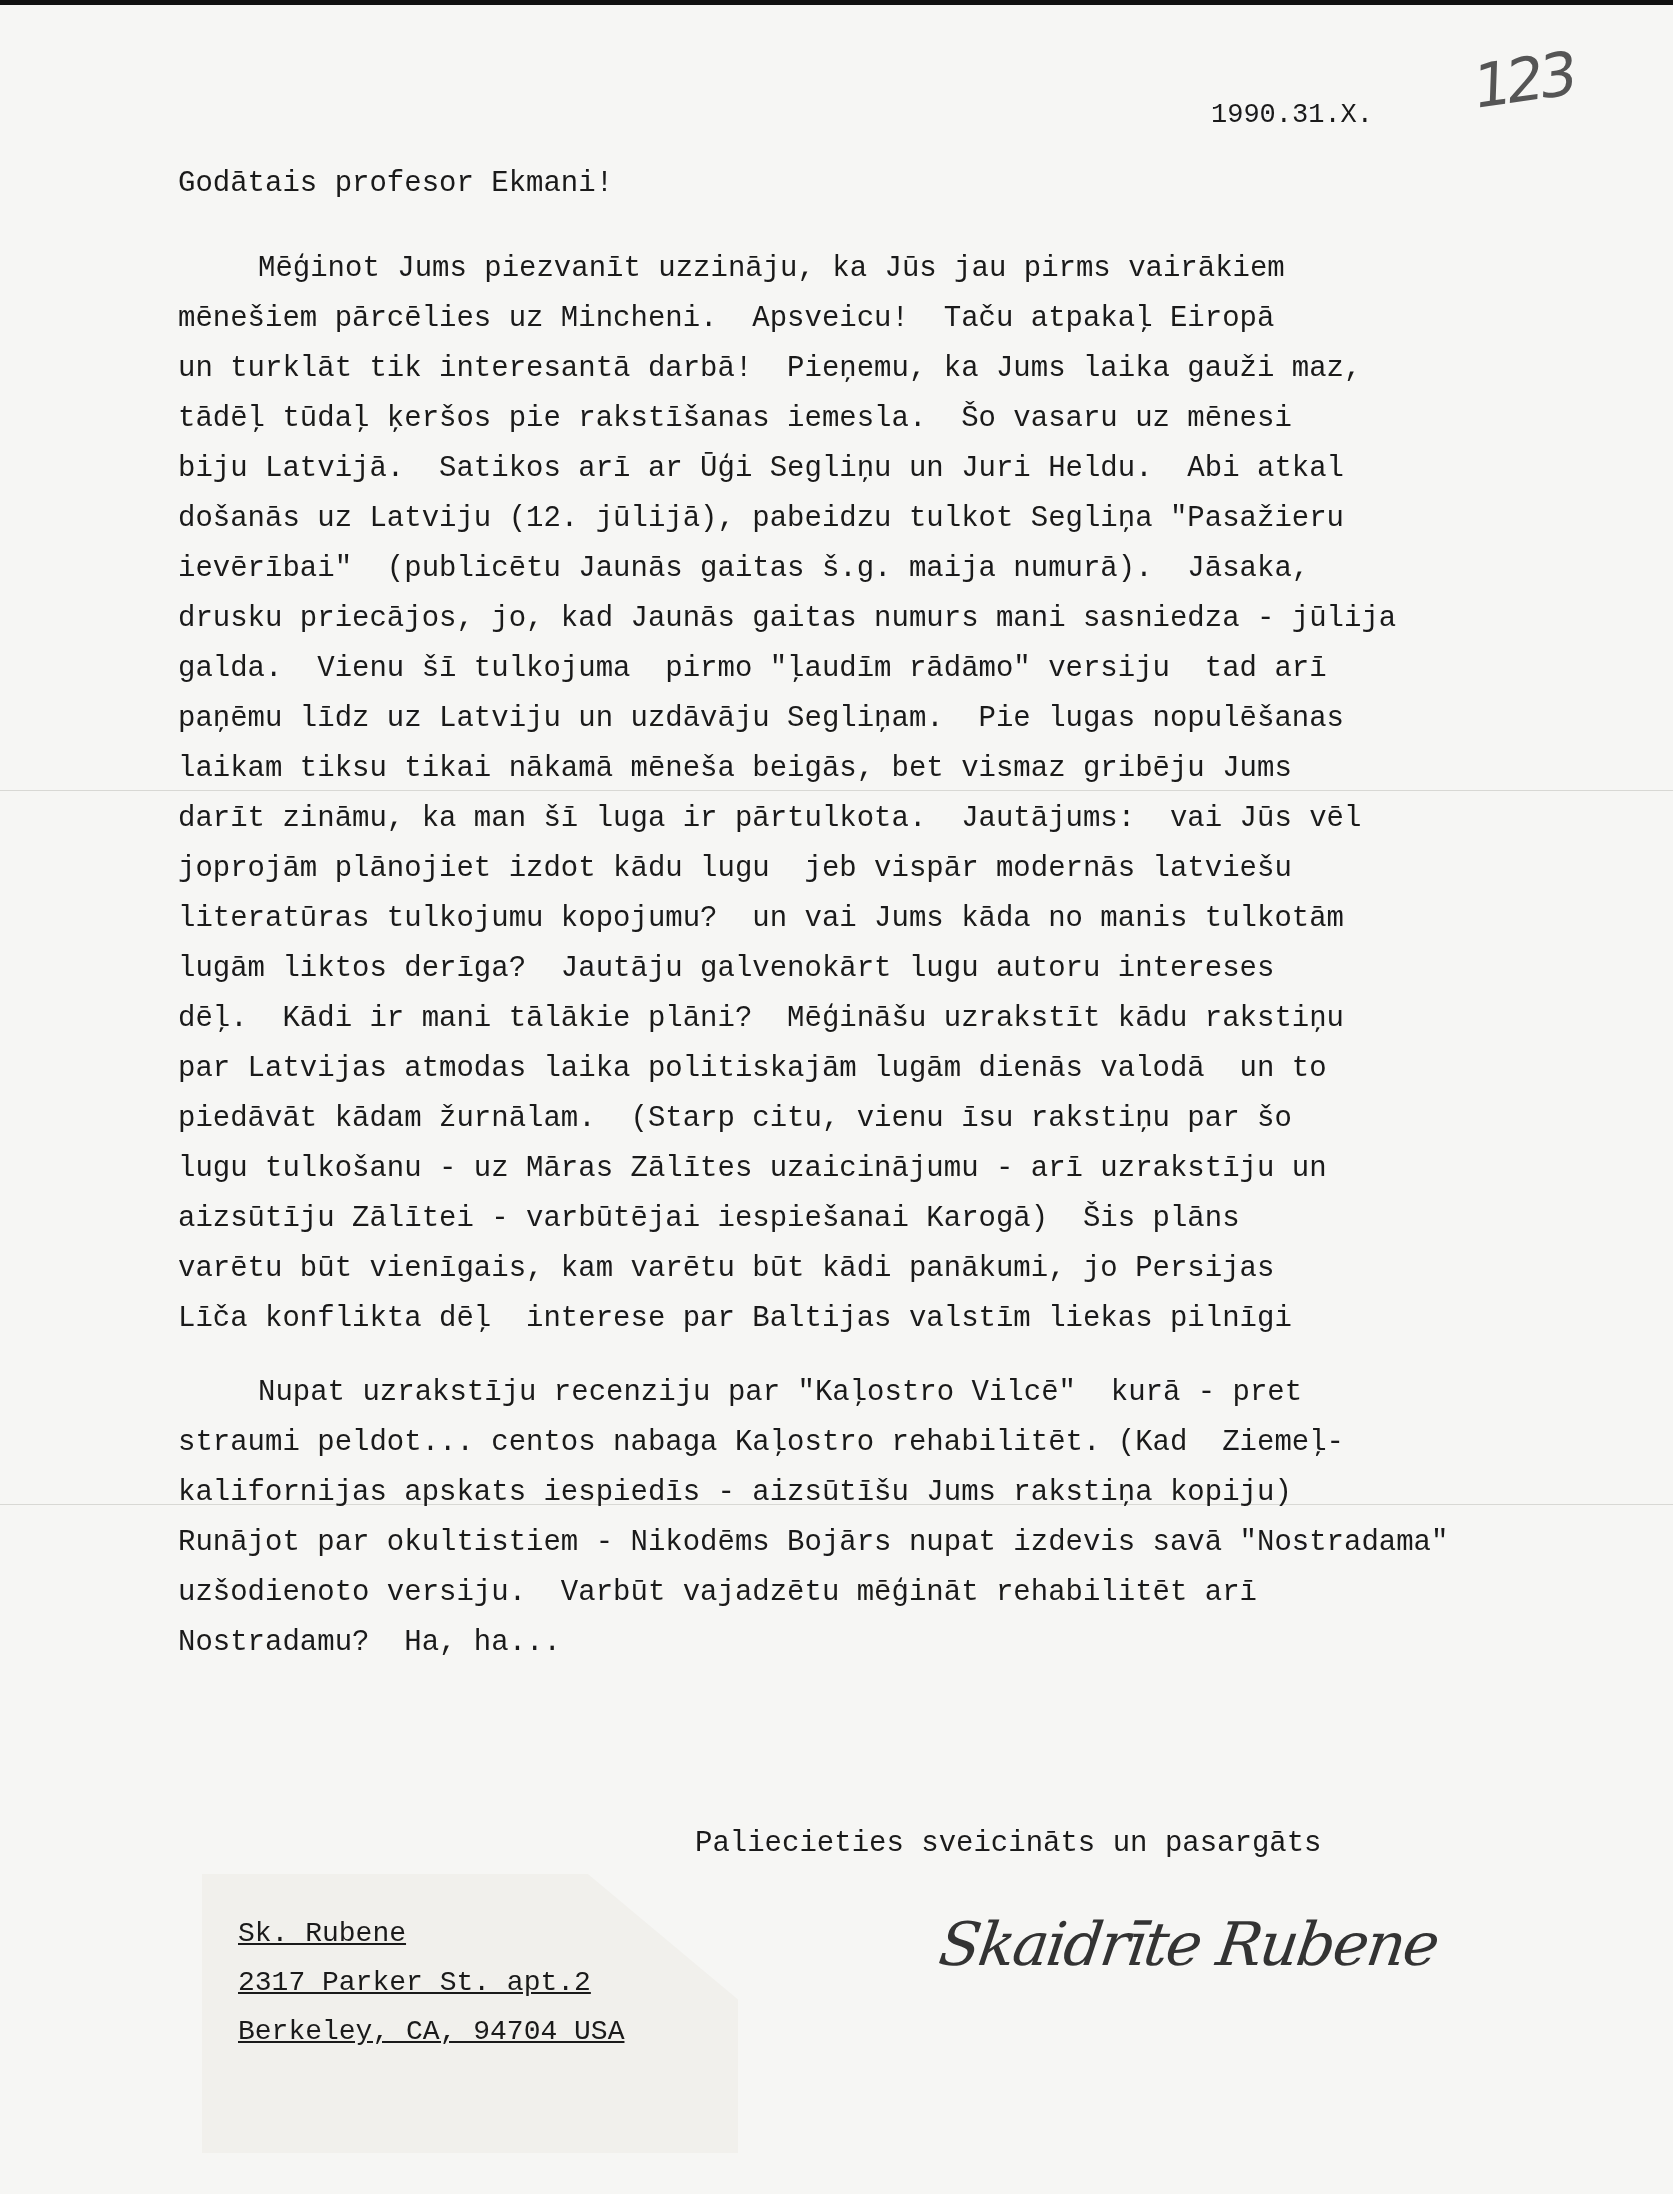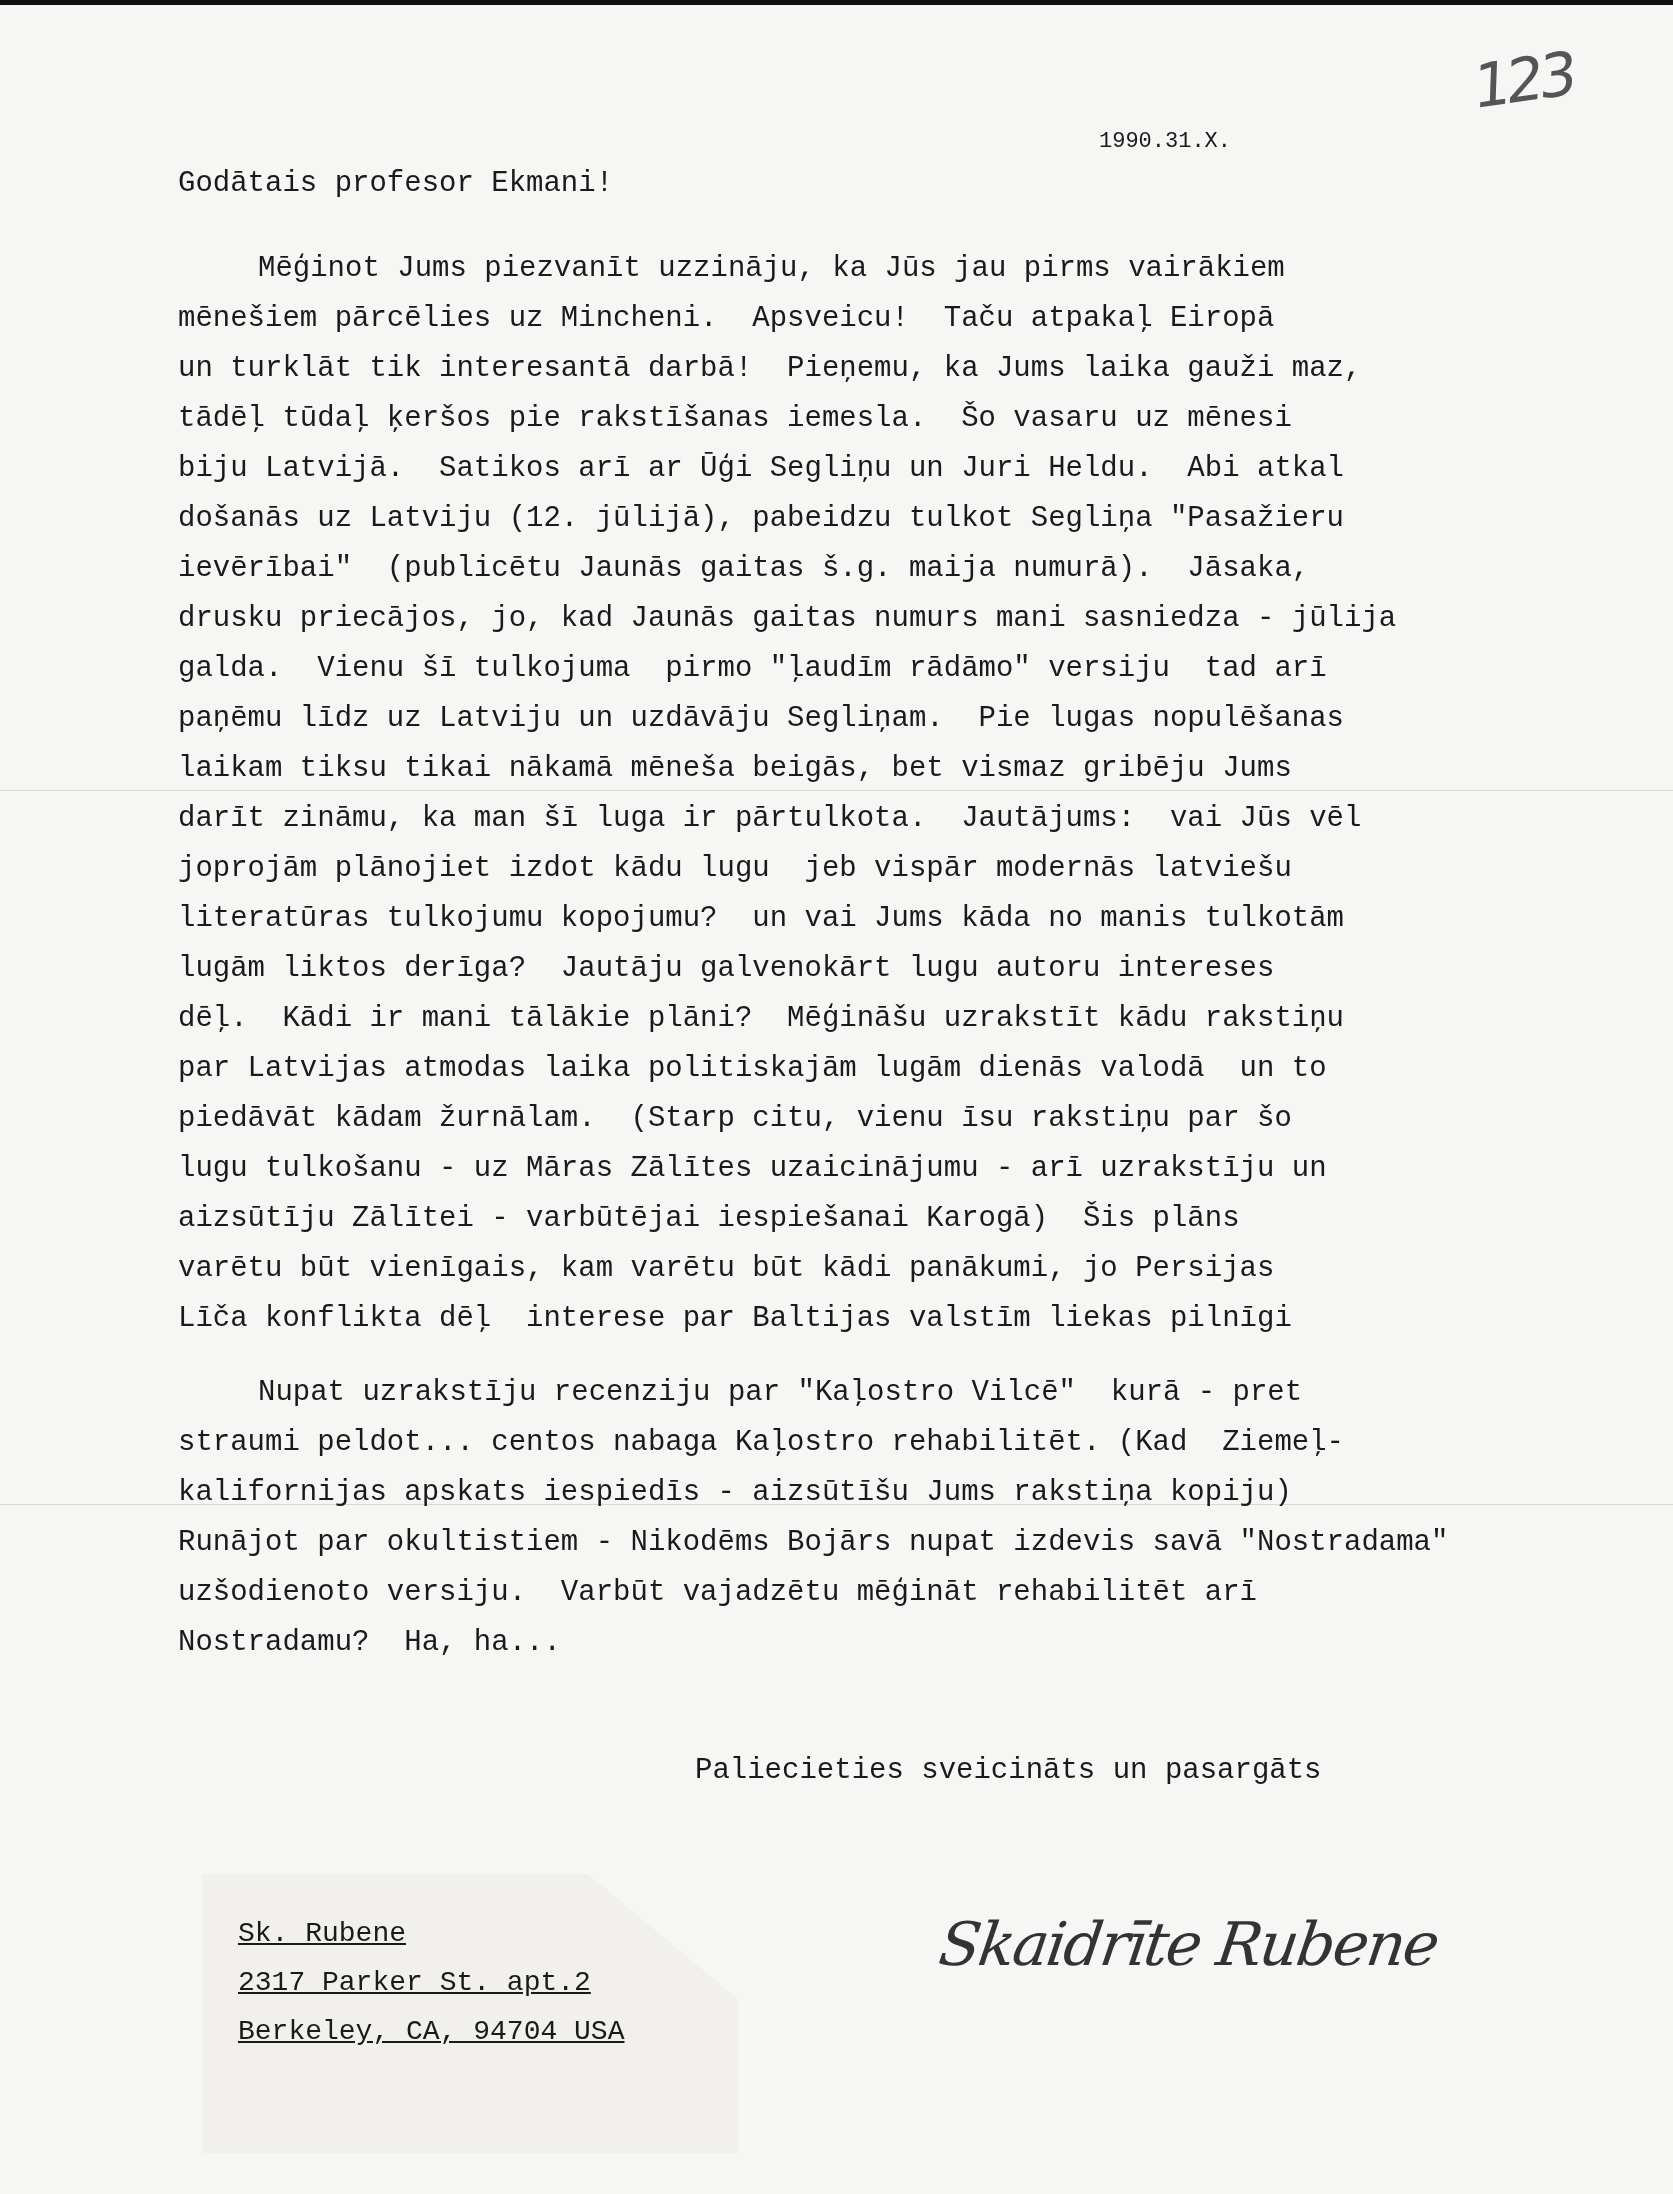--- a/index.html
+++ b/index.html
@@ -7,27 +7,27 @@
     width: 1673px; height: 2194px; position: relative; overflow: hidden;
     background: #f6f6f4;
     font-family: "Liberation Mono", "DejaVu Sans Mono", monospace;
     color: #1a1a1a;
   }
   .topbar { position: absolute; left: 0; top: 0; width: 1673px; height: 5px; background: #111; }
   .pagenum {
     position: absolute; left: 1473px; top: 45px; font-family: "DejaVu Sans", sans-serif;
     font-size: 60px; color: #555; transform: rotate(-8deg) skewX(-10deg); letter-spacing: -5px;
   }
-  .date { position: absolute; left: 1099px; top: 100px; font-size: 22px; margin-top: 29px; }
+  .date { position: absolute; left: 1211px; top: 100px; font-size: 27px; }
   .salutation { position: absolute; left: 178px; top: 167px; font-size: 29px; }
   .body { position: absolute; left: 178px; top: 244px; width: 1446px; font-size: 29px; }
   .line { white-space: pre; height: 50px; line-height: 50px; }
   .indent { padding-left: 80px; }
   .gap { height: 24px; }
-  .closing { position: absolute; left: 695px; top: 1754px; font-size: 29px; }
+  .closing { position: absolute; left: 695px; top: 1827px; font-size: 29px; }
   .addr-slip {
     position: absolute; left: 202px; top: 1874px; width: 536px; height: 279px;
     background: #f1f0ec; clip-path: polygon(0 0, 72% 0, 100% 45%, 100% 100%, 0 100%);
   }
   .address { position: absolute; left: 238px; top: 1909px; font-size: 28px; text-decoration: underline; }
   .address .line { height: 49px; line-height: 49px; }
   .signature {
     position: absolute; left: 940px; top: 1909px; font-family: "DejaVu Serif", serif;
     font-style: italic; font-size: 60px; color: #333; transform: skewX(-8deg);
     letter-spacing: -2px;

